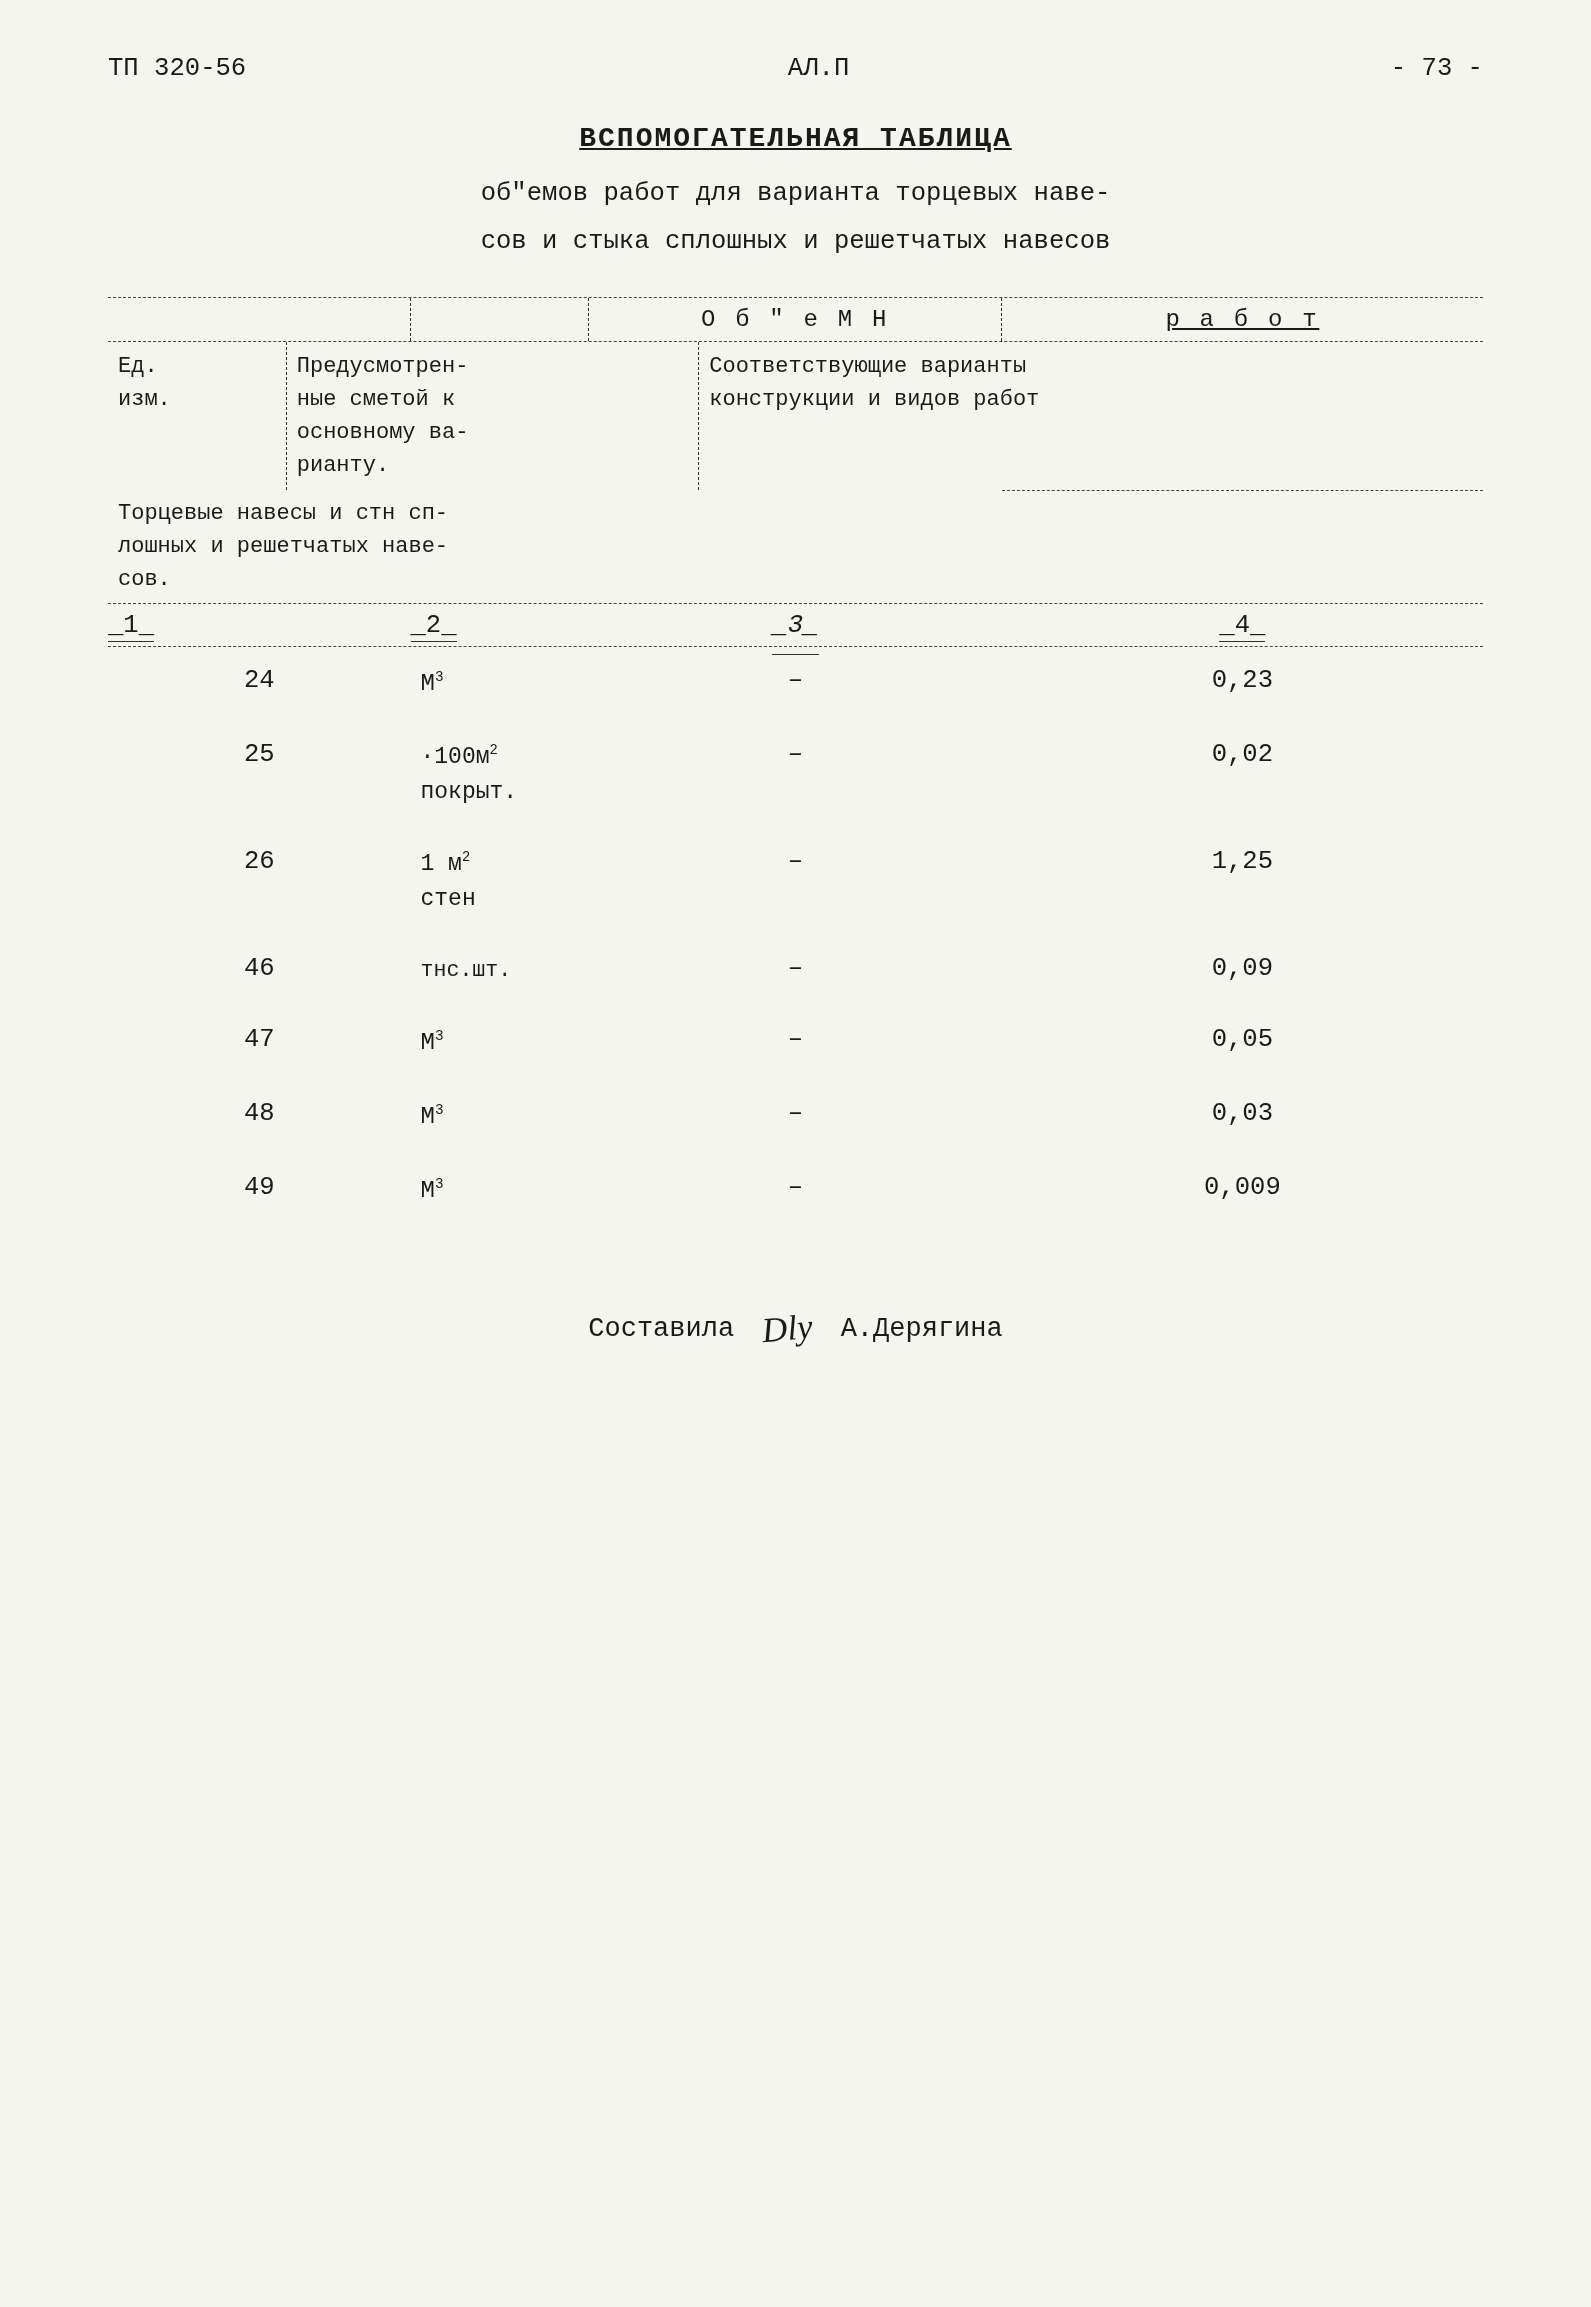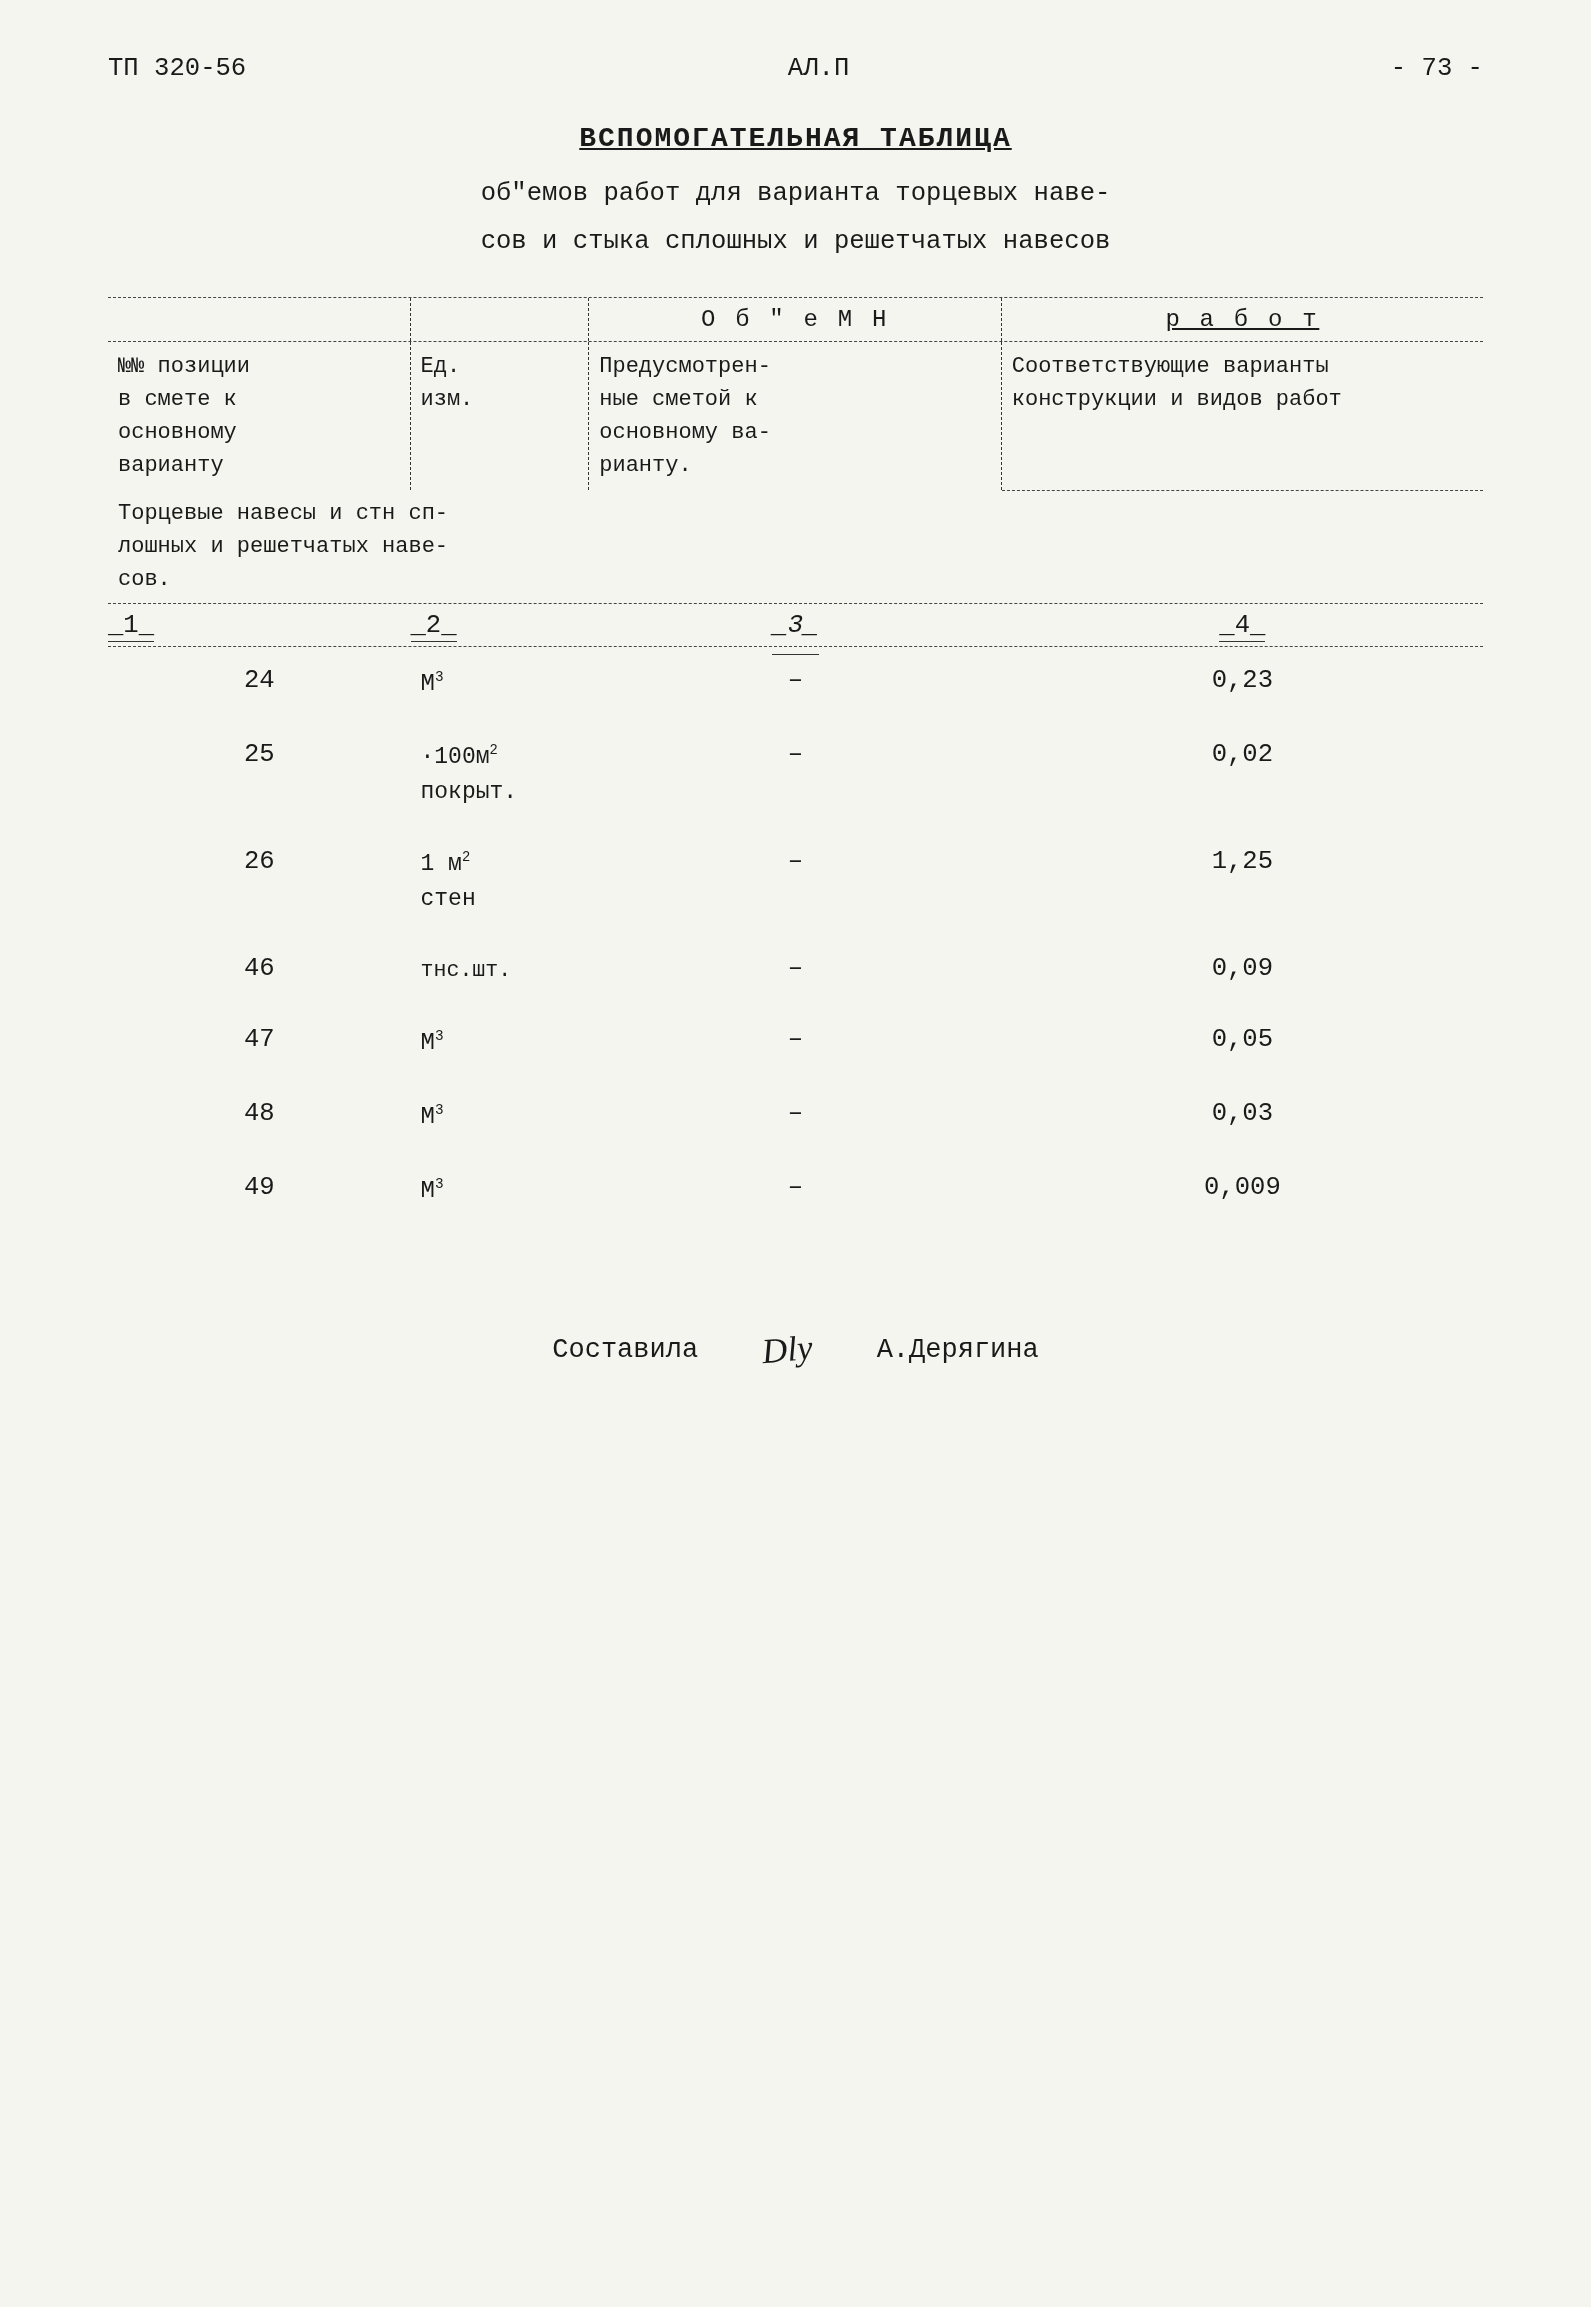--- a/index.html
+++ b/index.html
@@ -72,25 +72,25 @@
       width: 35%;
       padding: 0 10px;
       font-size: 25.6px;
       text-align: center;
     }
     sup {
       font-size: 0.6em;
       vertical-align: super;
     }
     .footer-section {
-      margin-top: 102px;
+      margin-top: 81px;
       display: flex;
       justify-content: center;
       align-items: center;
-      gap: 64px;
+      gap: 28px;
       font-size: 27px;
     }
     .signature-script {
       font-family: 'Times New Roman', serif;
       font-style: italic;
       font-size: 35px;
       transform: rotate(-5deg);
       display: inline-block;
     }
     .dashes-full {
@@ -127,23 +127,20 @@
     <div style="width:30%; text-align:center; padding:8px 0; font-size:24px; letter-spacing:2.7px; border-right:0.7px dashed #333;">О б " е М Н</div>
 
     <div style="width:35%; text-align:center; padding:8px 0; font-size:24px; letter-spacing:2.7px;">
       <span style="text-decoration:underline;">р а б о т</span>
     </div>
   </div>
 
   <div class="dashes-full" style="border-top: 0.7px dashed #444;"></div>
 
   <div style="display:flex; width:100%;">
-    <div style="width:22%; padding:8px 10px; font-size:22px; line-height:1.5; border-right:0.7px dashed #333;">
-      №№ позиции<br>в смете к<br>основному<br>варианту
-    </div>
     <div style="width:13%; padding:8px 10px; font-size:22px; line-height:1.5; border-right:0.7px dashed #333;">
       Ед.<br>изм.
     </div>
     <div style="width:30%; padding:8px 10px; font-size:22px; line-height:1.5; border-right:0.7px dashed #333;">
       Предусмотрен-<br>ные сметой к<br>основному ва-<br>рианту.
     </div>
     <div style="width:35%; padding:8px 10px; font-size:22px; line-height:1.5;">
       Соответствующие варианты<br>конструкции и видов работ
     </div>
   </div>

